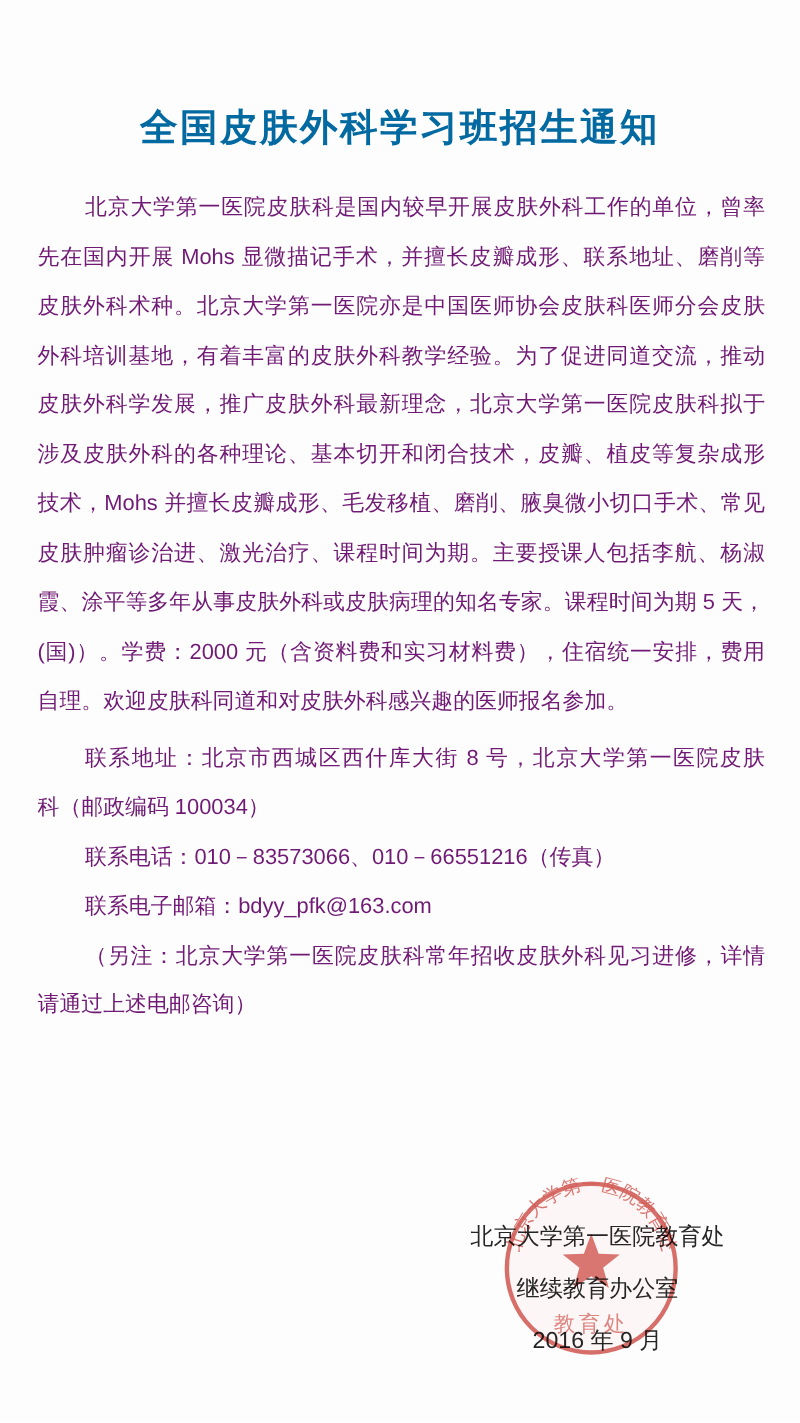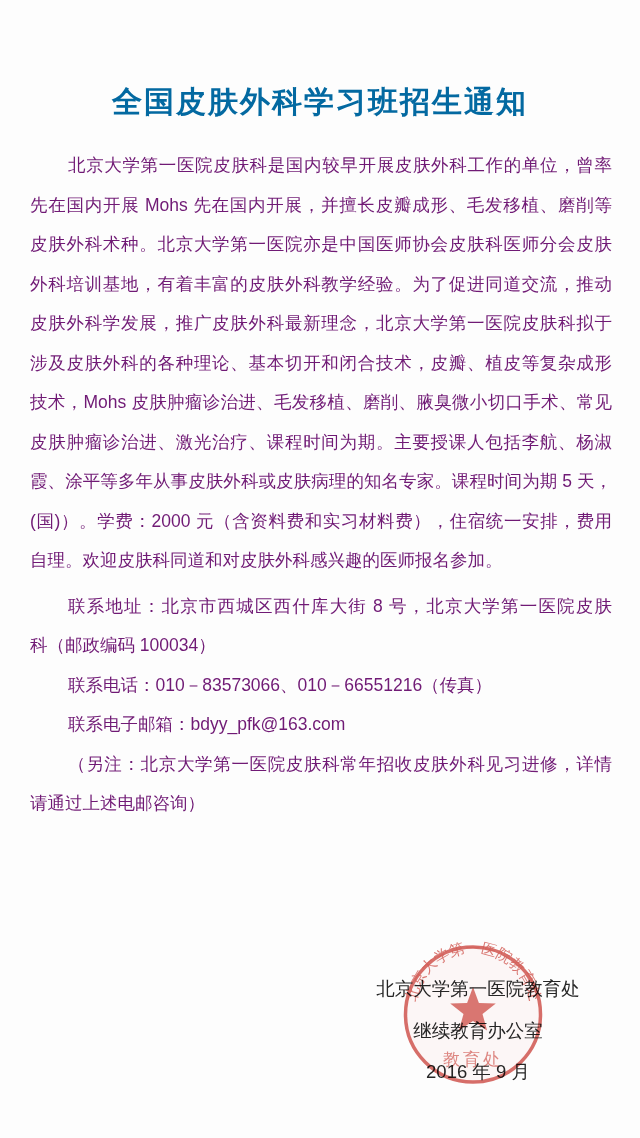--- a/index.html
+++ b/index.html
@@ -70,26 +70,26 @@
 </head>
 <body>
 
 <div class="page">
 
   <div class="doc-title">全国皮肤外科学习班招生通知</div>
 
   <div class="doc-body">
       <div class="para">
         <div class="line jline indent">北京大学第一医院皮肤科是国内较早开展皮肤外科工作的单位，曾率</div>
-        <div class="line jline">先在国内开展 Mohs 先在国内开展，并擅长皮瓣成形、毛发移植、磨削等</div>
+        <div class="line jline">先在国内开展 Mohs 显微描记手术，并擅长皮瓣成形、联系地址、磨削等</div>
         <div class="line jline">皮肤外科术种。北京大学第一医院亦是中国医师协会皮肤科医师分会皮肤</div>
         <div class="line jline">外科培训基地，有着丰富的皮肤外科教学经验。为了促进同道交流，推动</div>
         <div class="line jline">皮肤外科学发展，推广皮肤外科最新理念，北京大学第一医院皮肤科拟于</div>
         <div class="line jline">涉及皮肤外科的各种理论、基本切开和闭合技术，皮瓣、植皮等复杂成形</div>
-        <div class="line jline">技术，Mohs 皮肤肿瘤诊治进、毛发移植、磨削、腋臭微小切口手术、常见</div>
+        <div class="line jline">技术，Mohs 并擅长皮瓣成形、毛发移植、磨削、腋臭微小切口手术、常见</div>
         <div class="line jline">皮肤肿瘤诊治进、激光治疗、课程时间为期。主要授课人包括李航、杨淑</div>
         <div class="line jline">霞、涂平等多年从事皮肤外科或皮肤病理的知名专家。课程时间为期 5 天，</div>
         <div class="line jline">(国)）。学费：2000 元（含资料费和实习材料费），住宿统一安排，费用</div>
         <div class="line lline">自理。欢迎皮肤科同道和对皮肤外科感兴趣的医师报名参加。</div>
       </div>
       <div class="para">
         <div class="line jline indent">联系地址：北京市西城区西什库大街 8 号，北京大学第一医院皮肤</div>
         <div class="line lline">科（邮政编码 100034）</div>
       </div>
       <div class="para">

